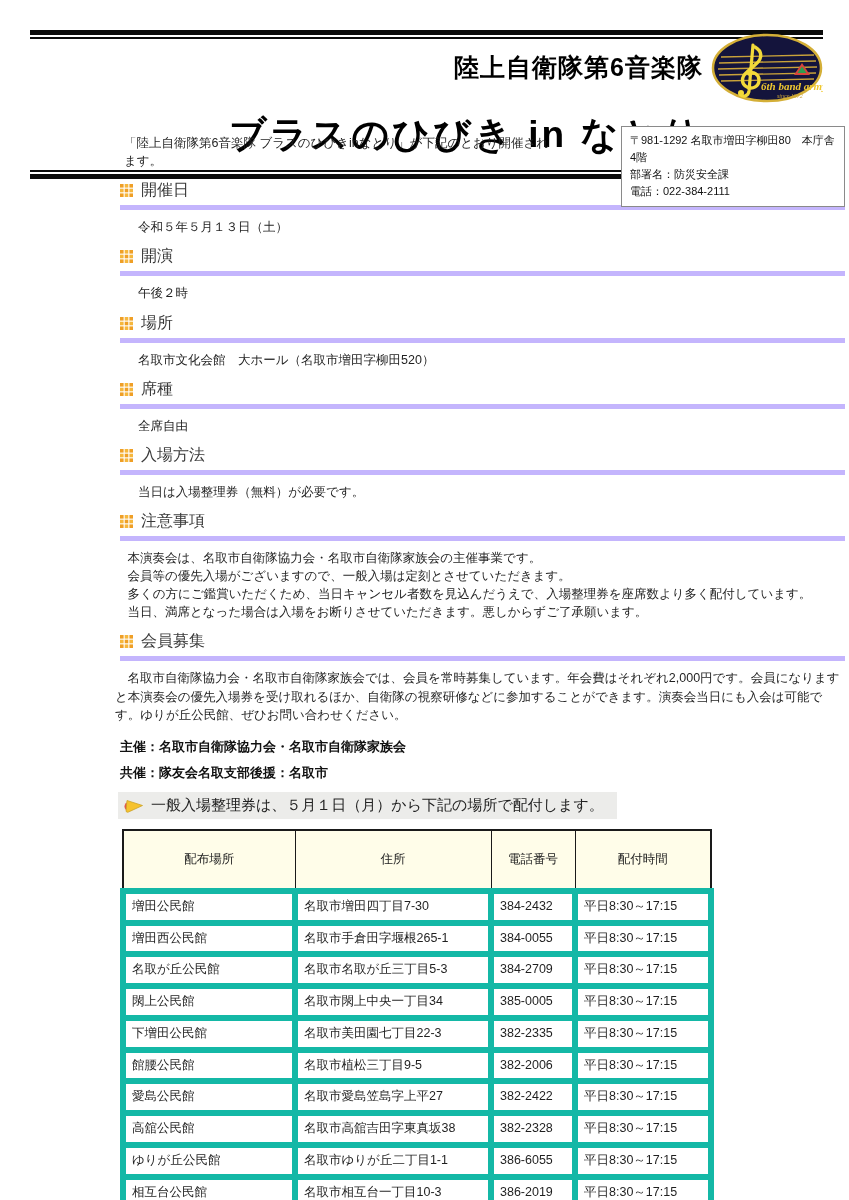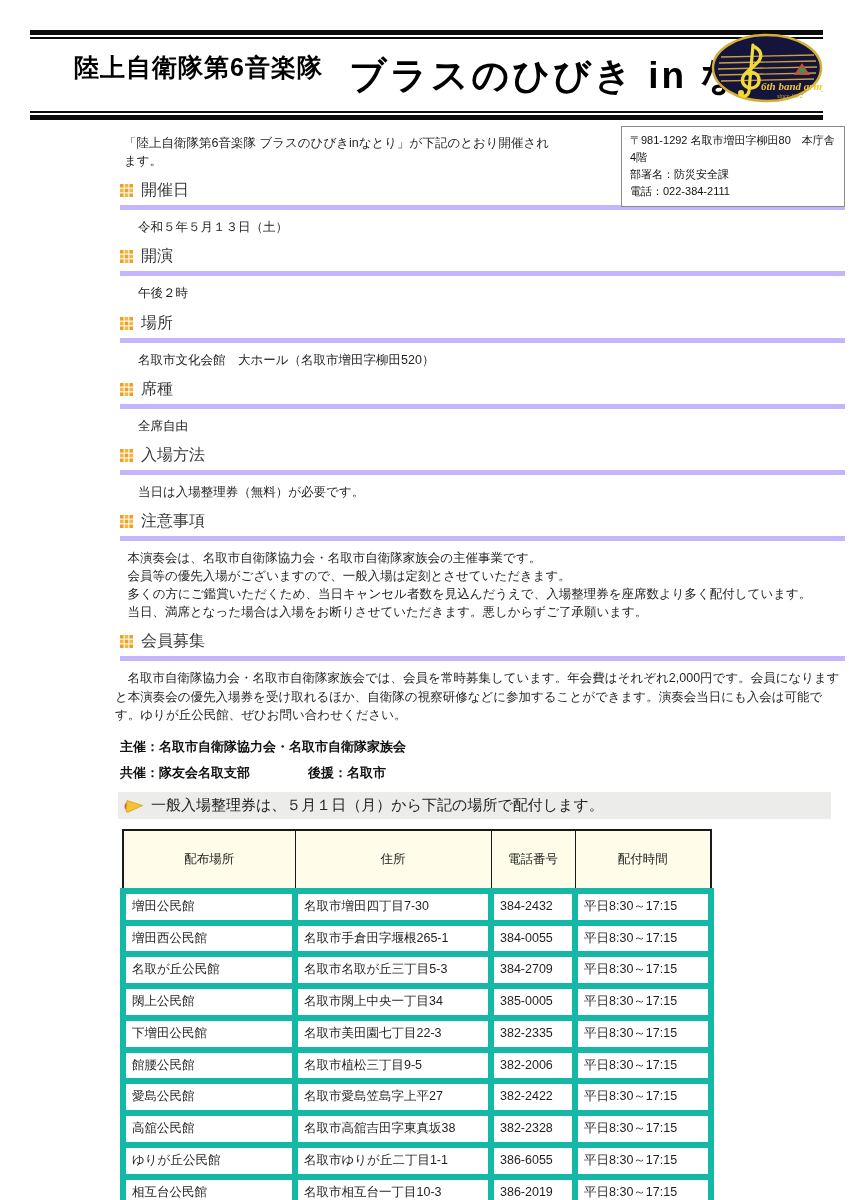--- a/index.html
+++ b/index.html
@@ -8,21 +8,21 @@
     width:849px; height:1200px; background:#ffffff;
     font-family:"Liberation Sans","DejaVu Sans",sans-serif;
     color:#1f1f1f;
   }
   .page { position:relative; width:849px; height:1200px; overflow:hidden; background:#fff; }
 
   
   .header { position:absolute; left:30px; right:26px; top:30px; }
   .rule-top { height:9px; border-top:5px solid #0b0b0b; border-bottom:2px solid #0b0b0b; }
   .rule-bottom { height:9px; border-top:2px solid #0b0b0b; border-bottom:5px solid #0b0b0b; }
-  .title-row { display:flex; align-items:flex-start; gap:26px; padding:12px 120px 10px 44px; }
+  .title-row { display:flex; align-items:flex-end; gap:26px; padding:12px 120px 10px 44px;flex-direction:column; }
   .band-name { font-size:25px; font-weight:bold; letter-spacing:1px; white-space:nowrap; color:#000; }
   .main-title { font-size:37px; font-weight:bold; letter-spacing:3px; white-space:nowrap; color:#000; }
   .logo { position:absolute; right:0px; top:3px; width:112px; height:70px; }
 
   
   .content { position:absolute; left:120px; top:128px; width:725px; }
 
   .contact-box {
     position:absolute; top:-2px; right:0; width:224px;
     border:1px solid #8a8a8a; padding:5px 8px 6px 8px;
@@ -35,24 +35,24 @@
     display:flex; align-items:center; gap:8px;
     border-bottom:5px solid #c4b5fd; padding-bottom:4px;
     font-size:16px; color:#3a3a3a;
   }
   .grid-icon { flex:0 0 auto; display:block; }
   .section-body { font-size:12.5px; margin:8px 0 0 18px; line-height:1.45; }
   .section-body div { min-height:18px; }
   .section-body.wide { margin-left:-5px; margin-right:0; }
 
   .org-line { font-size:13px; font-weight:bold; margin-top:14px; color:#111; }
-  .org-line2 { font-size:13px; font-weight:bold; margin-top:8px; color:#111; display:flex; gap:58px; }
+  .org-line2 { font-size:13px; font-weight:bold; margin-top:8px; color:#111; display:flex; }
 
   .notice-bar {
-    margin-top:10px; margin-left:-2px; width:713px;
+    margin-top:10px; margin-left:-2px; width:499px;
     background:#ececea; display:flex; align-items:center; gap:7px;
     padding:4px 6px; font-size:15px; color:#222;
   }
 
   
   .dist-table { border-collapse:collapse; margin-top:10px; border:2px solid #1a1a1a; }
   .dist-table th {
     background:#fffde9; border:1px solid #1a1a1a;
     font-size:12.5px; font-weight:normal; color:#222;
     padding:20px 4px; text-align:center;

